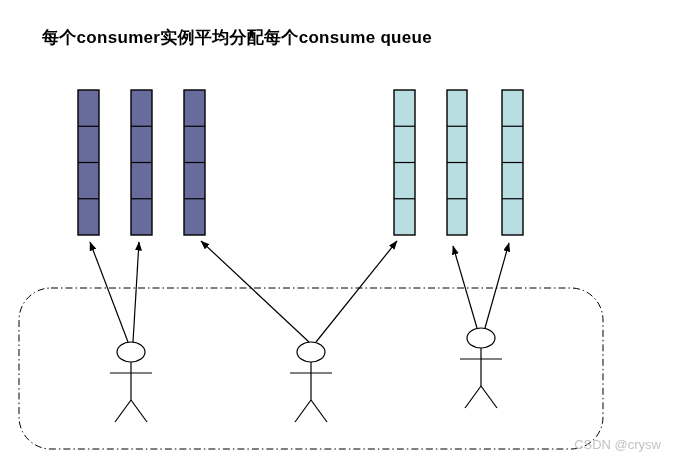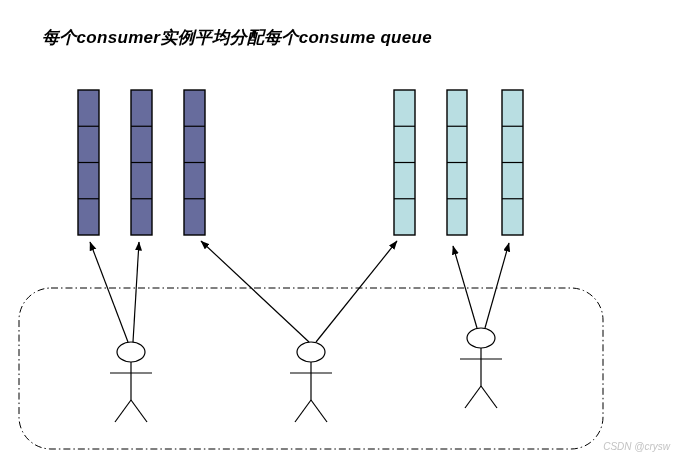--- a/index.html
+++ b/index.html
@@ -7,42 +7,41 @@
     padding: 0;
     background: #ffffff;
     font-family: "Liberation Sans", sans-serif;
   }
   #stage {
     position: relative;
     width: 675px;
     height: 459px;
     background: #ffffff;
     overflow: hidden;
-    font-style: italic;
   }
   #page-title {
     position: absolute;
     left: 42px;
     top: 26px;
     font-size: 17px;
     font-weight: bold;
     color: #000000;
     white-space: nowrap;
     letter-spacing: 0.3px;
   }
   #diagram-svg {
     position: absolute;
     left: 0;
     top: 0;
   }
   #watermark {
     position: absolute;
-    right: 5px;
+    right: 14px;
     bottom: 7px;
-    font-size: 10px;
+    font-size: 13px;
     color: #c3c3c3;
     white-space: nowrap;
   }
 </style>
 </head>
 <body>
 
 <div id="stage">
   <div id="page-title">每个consumer实例平均分配每个consume queue</div>
   <svg id="diagram-svg" xmlns="http://www.w3.org/2000/svg" width="675" height="459" viewBox="0 0 675 459">

